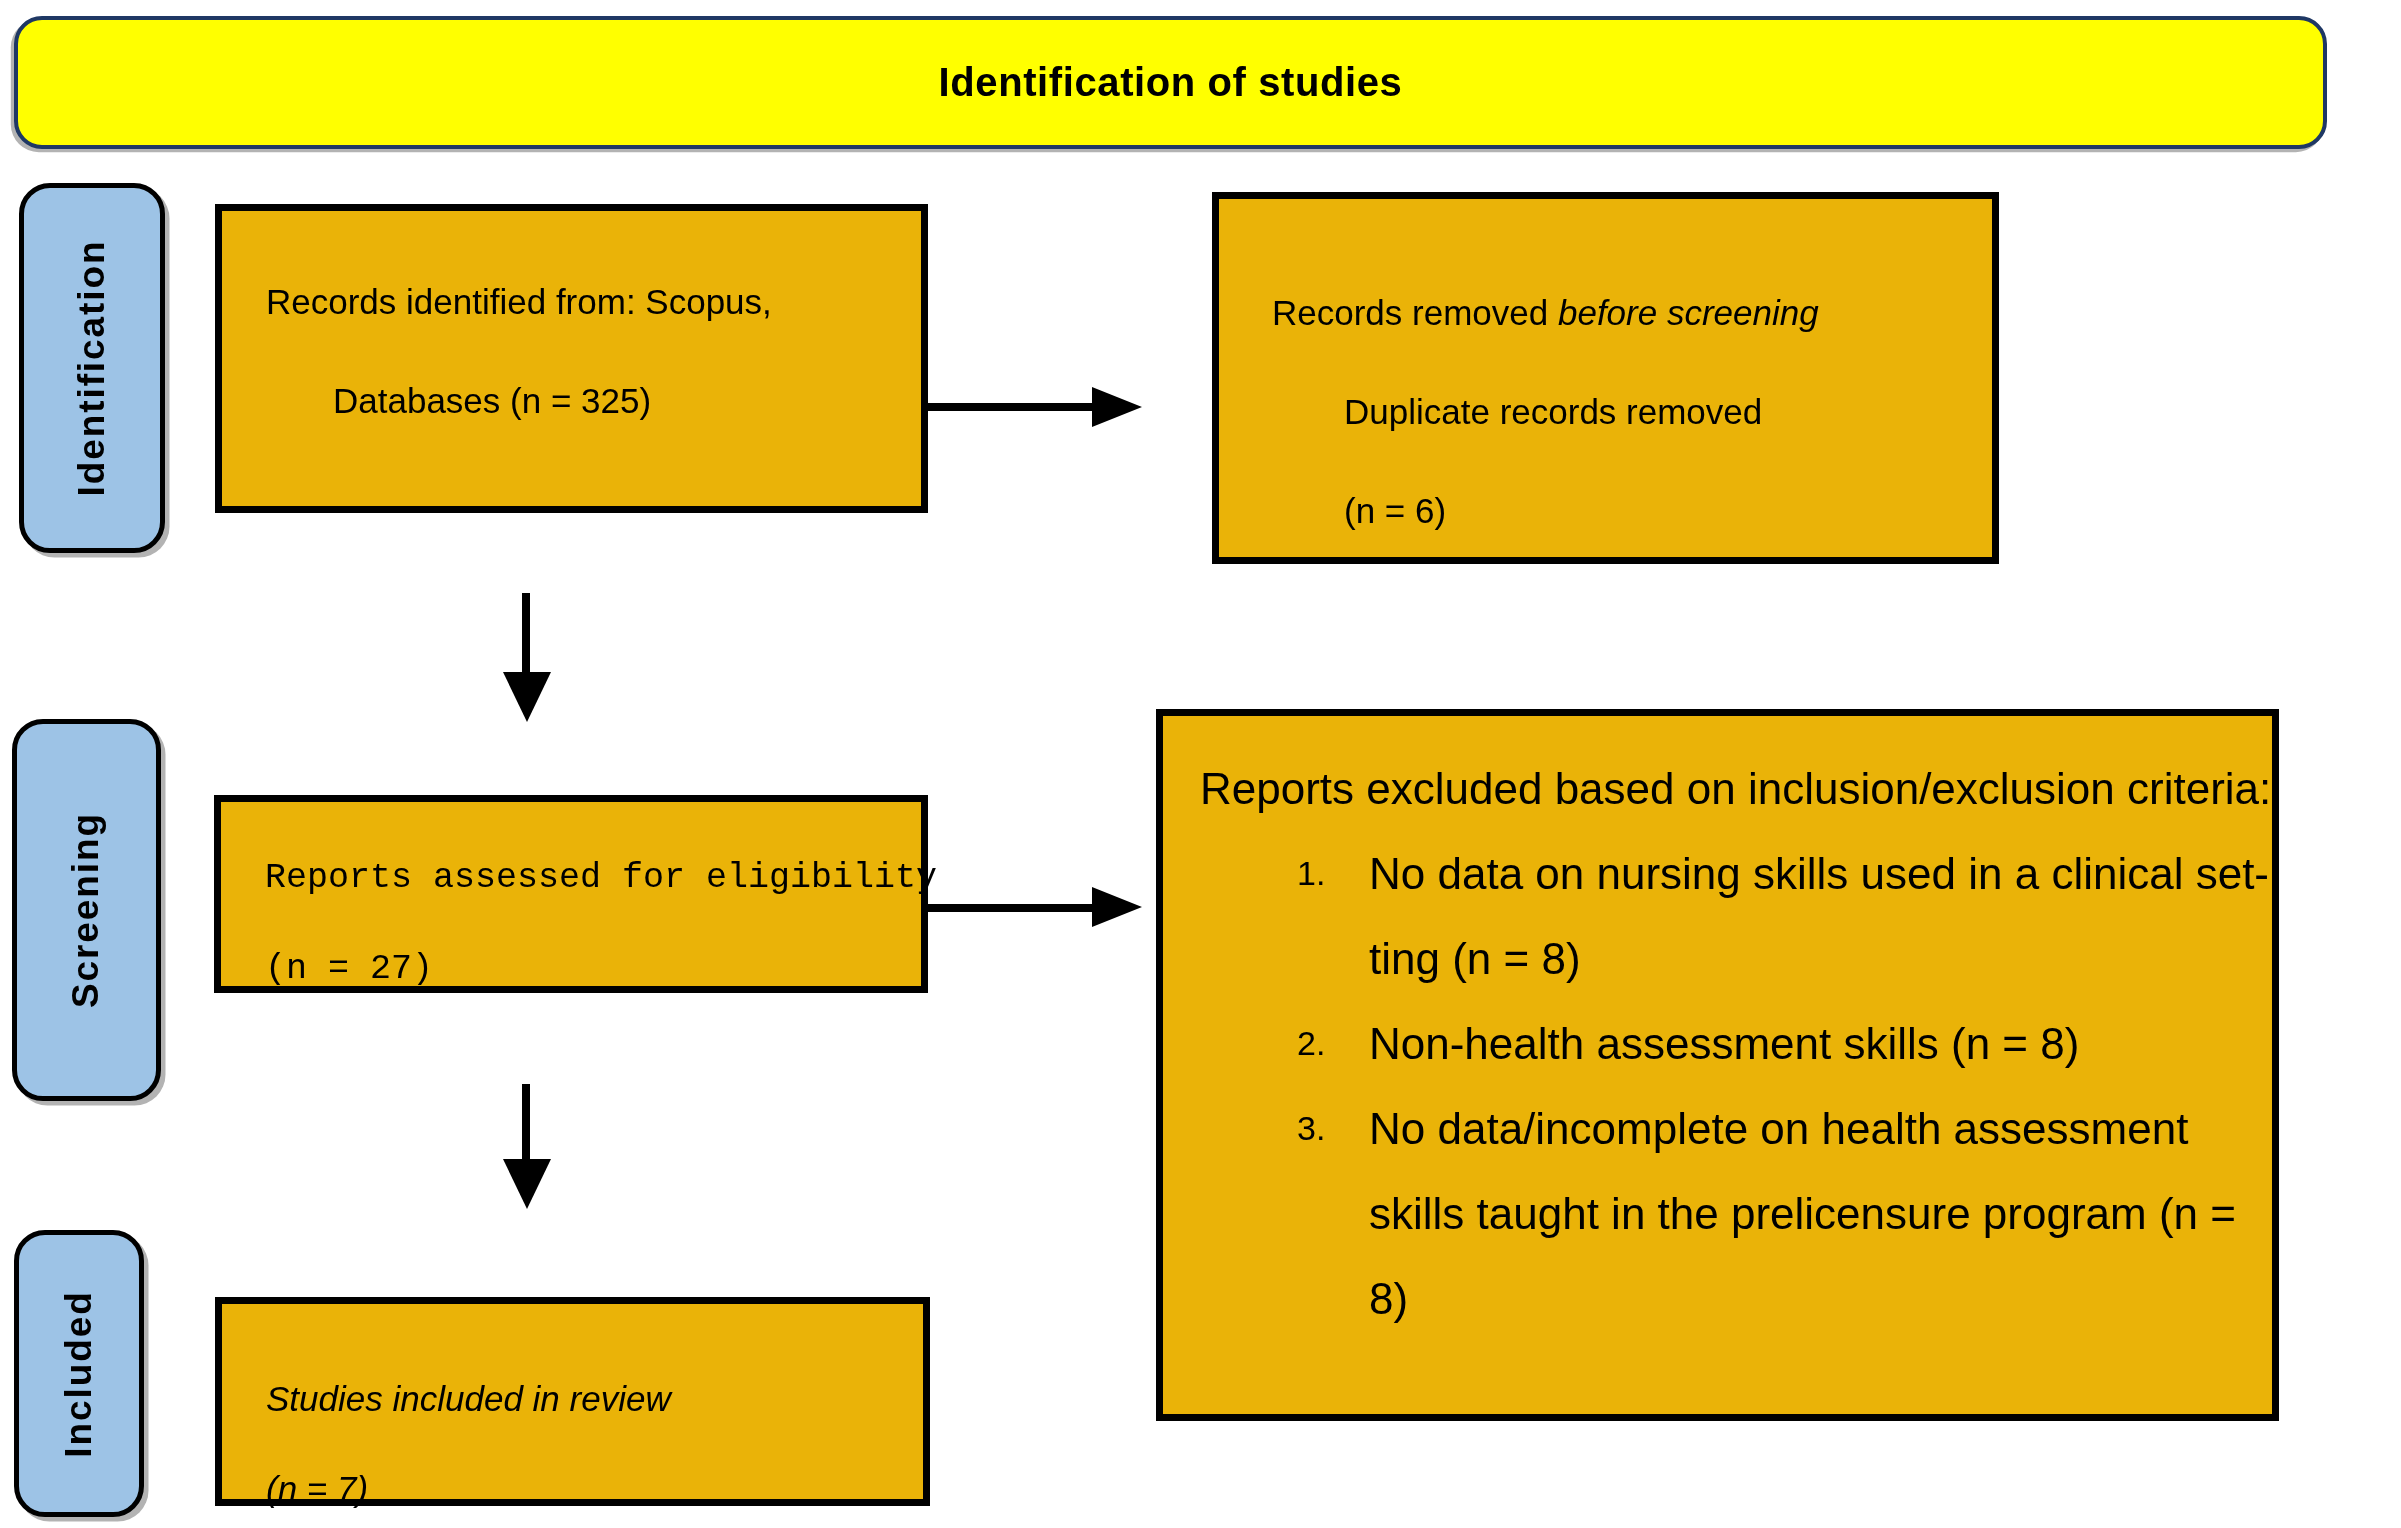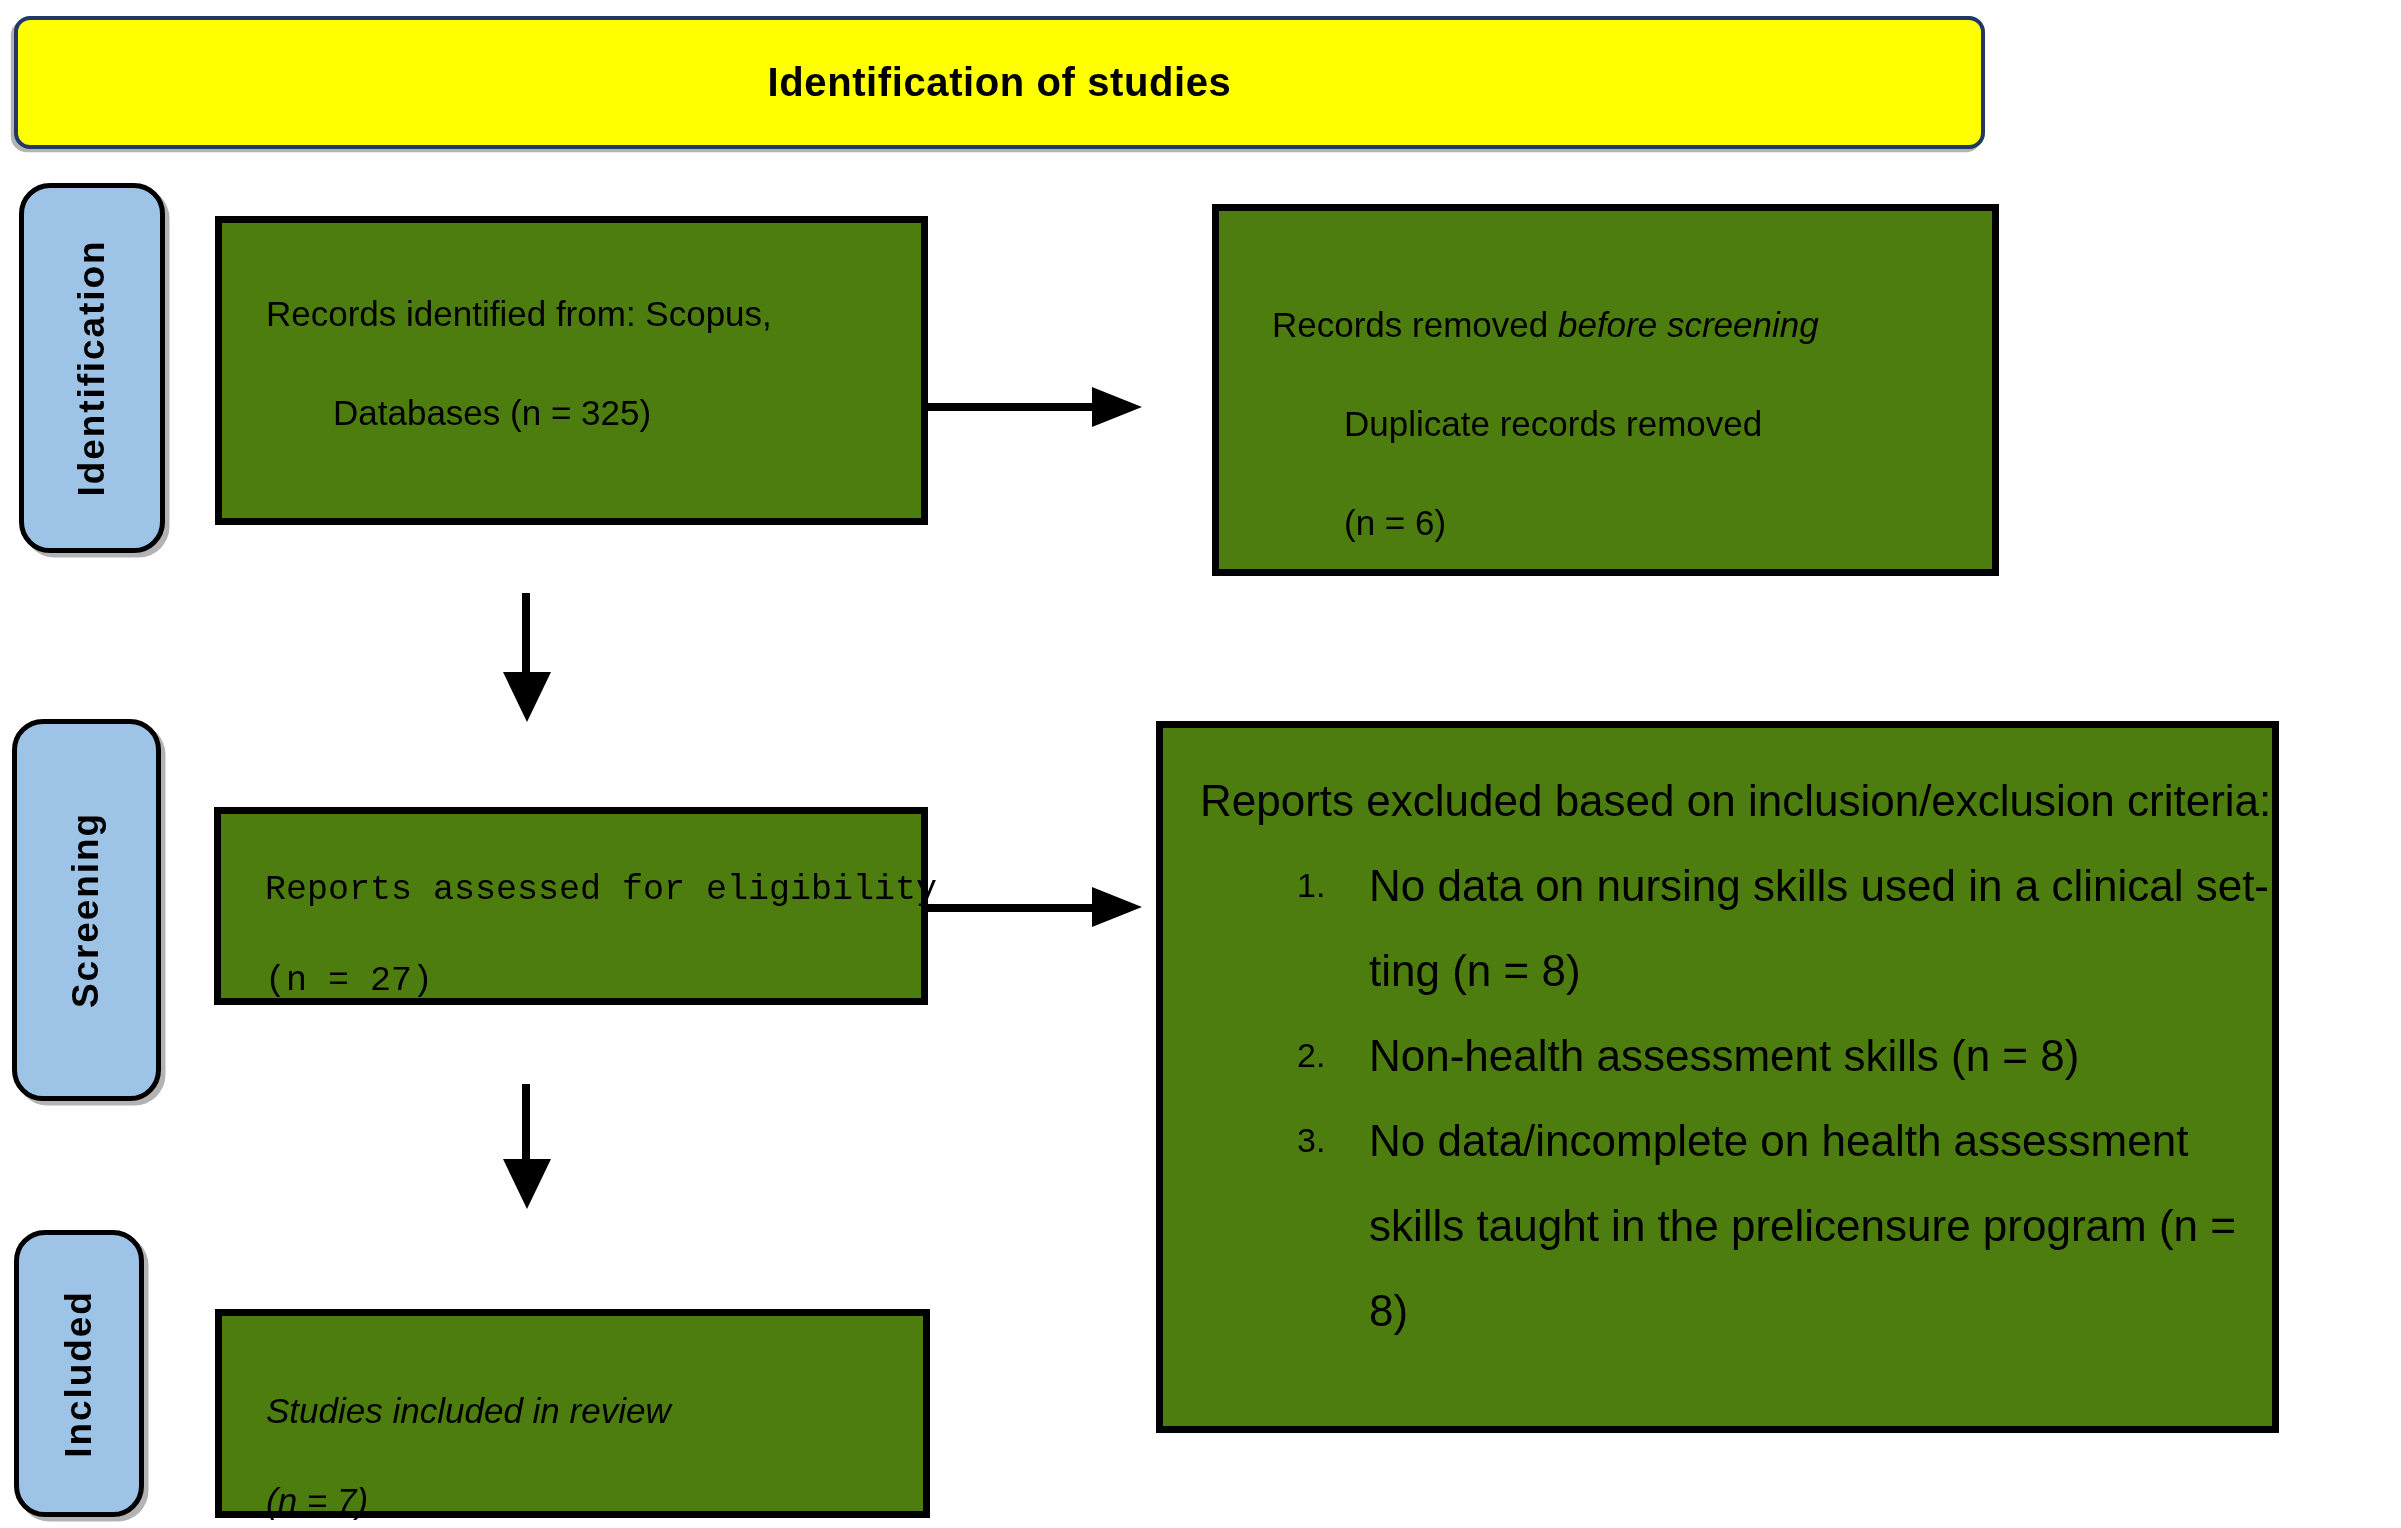--- a/index.html
+++ b/index.html
@@ -14,24 +14,24 @@
   body{font-family:"Liberation Sans","DejaVu Sans",sans-serif;color:var(--ink);}
   .canvas{
     position:relative;
     width:2401px;height:1528px;
     background:#ffffff;
     overflow:hidden;
   }
 
   
   .banner{
-    position:absolute;left:14px;top:16px;width:1971px;height:133px;
+    position:absolute;left:14px;top:16px;width:2313px;height:133px;
     background:var(--yellow);
     border:4.5px solid var(--header-border);
-    border-radius:16px;
+    border-radius:28px;
     box-shadow:-3.2px 3.2px 0 var(--shadow);
     display:flex;align-items:center;justify-content:center;
   }
   .banner-title{font-size:40px;font-weight:bold;letter-spacing:0.6px;}
 
   
   .tab{
     position:absolute;
     background:var(--tab-fill);
     border:5.8px solid var(--ink);
@@ -44,23 +44,22 @@
   .tab-included{left:14px;top:1230px;width:130px;height:287px;}
   .vtext{
     transform:rotate(-90deg);
     white-space:nowrap;
     font-size:37px;font-weight:bold;letter-spacing:1.9px;
   }
 
   
   .fbox{
     position:absolute;
-    background:#4d7c0f;
+    background:#eab308;
     border:7px solid var(--ink);
-    margin-top:12px;
   }
   .fbox .line{font-size:35px;white-space:nowrap;}
 
   .box-identified{left:215px;top:204px;width:713px;height:309px;padding:41px 0 0 44px;}
   .box-identified .line{line-height:99px;}
   .box-identified .line.indent{margin-left:67px;}
 
   .box-removed{left:1212px;top:192px;width:787px;height:372px;padding:64px 0 0 53px;}
   .box-removed .line{line-height:99px;}
   .box-removed .line.indent{margin-left:72px;}

